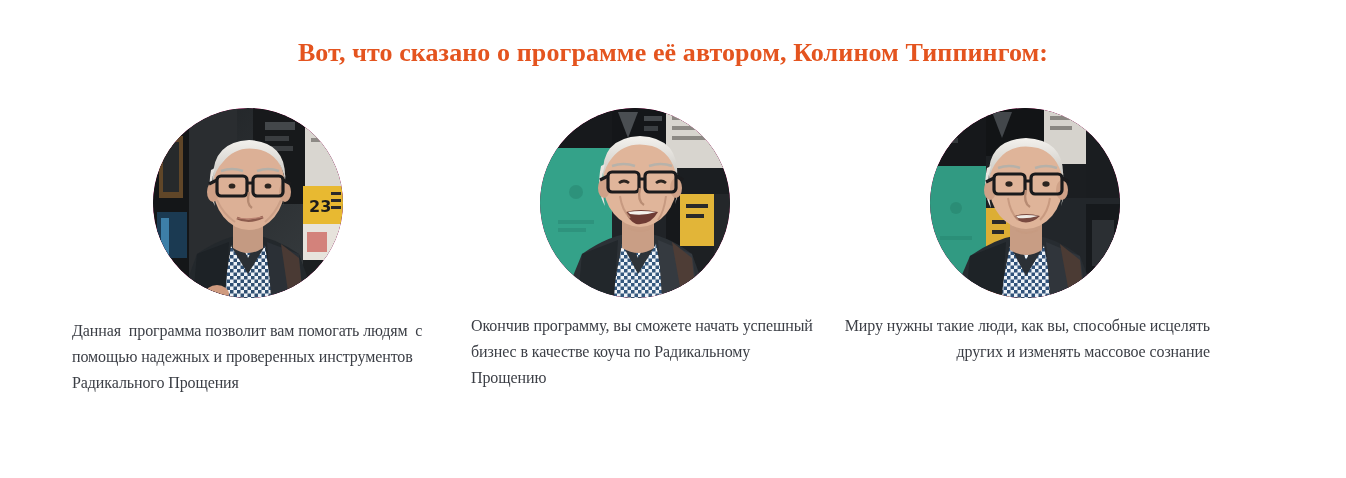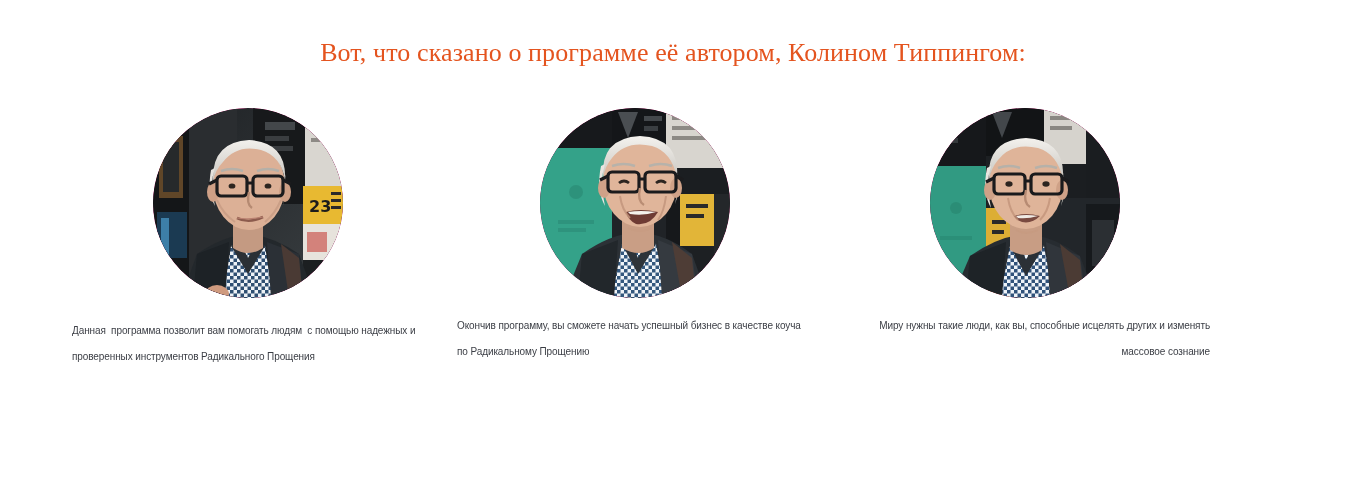--- a/index.html
+++ b/index.html
@@ -18,21 +18,21 @@
 
   
   .heading {
     position: absolute;
     left: 0;
     top: 38px;
     width: 1346px;
     text-align: center;
     font-family: "Liberation Serif", "DejaVu Serif", serif;
     font-size: 26px;
-    font-weight: 400;
+    font-weight: 700;
     letter-spacing: 0.1px;
     color: #e4541f;
     white-space: nowrap;
   }
 
   
   .columns {
     position: absolute;
     left: 0;
     top: 100px;
@@ -60,29 +60,29 @@
   .col-0 .avatar { left: 81px; }
   .col-1 .avatar { left: 83px; }
   .col-2 .avatar { left: 92px; }
 
   .avatar svg { display: block; width: 190px; height: 190px; }
 
   
   .quote {
     position: absolute;
     left: 0;
-    font-family: Liberation Sans, sans-serif;
-    font-size: 10px;
+    font-family: Liberation Serif, serif;
+    font-size: 16px;
     line-height: 26px;
     color: #3b3e45;
     white-space: pre-wrap;
     letter-spacing: -0.1px;
   }
   .col-0 .quote { top: 218px; width: 372px; }
-  .col-1 .quote { top: 213px; width: 345px; }
+  .col-1 .quote { top: 213px; width: 345px; margin-left: 14px; }
   .col-2 .quote { top: 213px; width: 372px; text-align: right; }
 </style>
 </head>
 <body>
 
 <div class="heading">Вот, что сказано о программе её автором, Колином Типпингом:</div>
 
 <div class="columns">
 
   <div class="col col-0">

